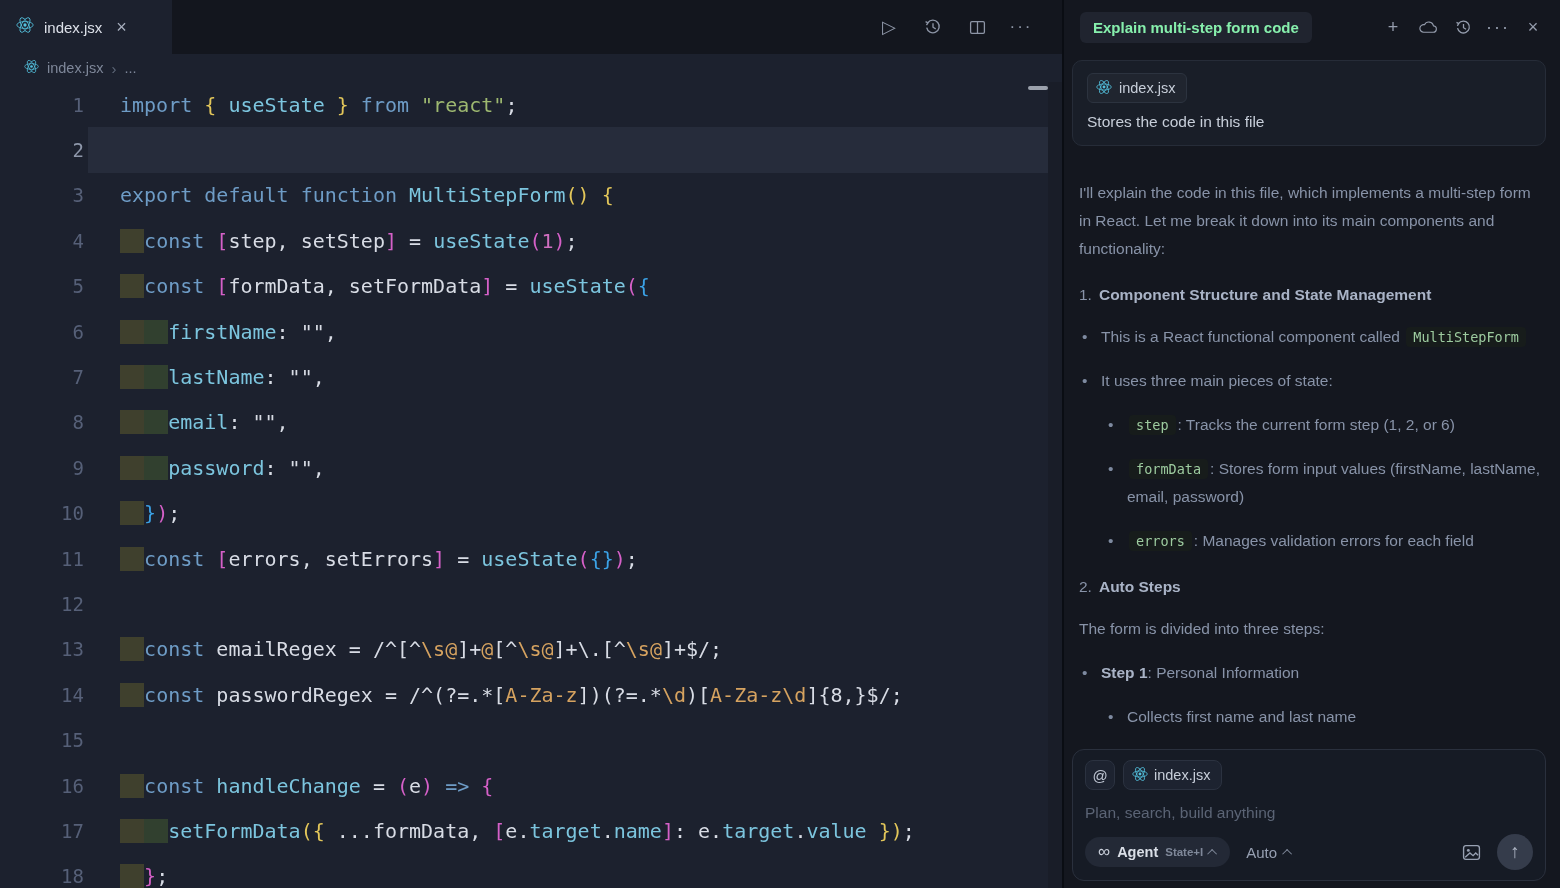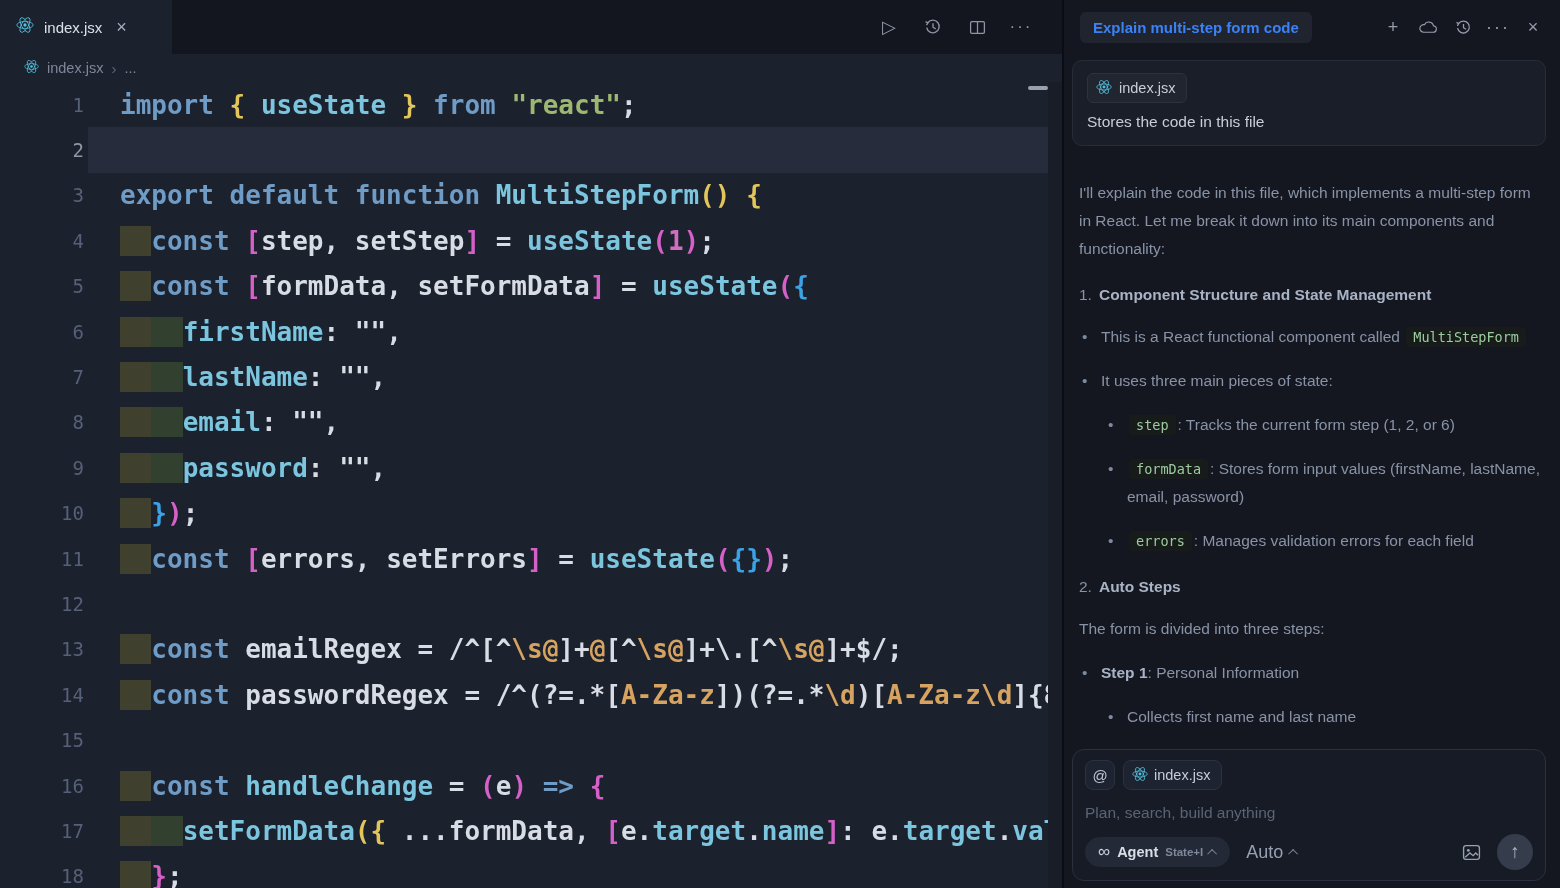--- a/index.html
+++ b/index.html
@@ -19,32 +19,32 @@
   .crumb-file { color:#7E8799; font-size:14.5px; display:flex; align-items:center; gap:7px; }
   .crumb-sep { color:#5E6879; font-size:15px; }
   .crumb-more { color:#7E8799; font-size:14.5px; }
 
   .code-wrap { position:relative; height:806px; overflow:hidden; }
   .cl { height:45.4px; display:flex; align-items:center; white-space:pre; }
   .cl.current { background:linear-gradient(90deg, rgba(0,0,0,0) 0 88px, #262C3B 88px calc(100% - 14px), rgba(0,0,0,0) calc(100% - 14px) 100%); }
   .ln { width:120px; flex:0 0 120px; text-align:right; padding-right:36px; color:#566078;
         font-family:"DejaVu Sans Mono", monospace; font-size:19px; }
   .cl.current .ln { color:#8E97AA; }
-  .code { font-family:"DejaVu Sans Mono", monospace; font-size:26px; white-space:pre;font-weight:bold; }
+  .code { font-family:"DejaVu Sans Mono", monospace; font-size:20px; white-space:pre; }
   .tk-kw{color:#6E9CC6} .tk-fn{color:#7CC5DE} .tk-pl{color:#D8DCE5} .tk-str{color:#9DB870}
   .tk-b1{color:#E2C65A} .tk-b2{color:#D560C8} .tk-b3{color:#3BA2E6} .tk-num{color:#D06EC0}
   .tk-re{color:#D6A360}
   .tk-w1{background:#3F402D} .tk-w2{background:#31402F}
   .scroll-strip { position:absolute; right:0; top:0; width:14px; height:806px; background:#191D28; }
   .scroll-dash { position:absolute; right:14px; top:4px; width:20px; height:4px; background:#9BA1AC; border-radius:2px; }
 
   
   .chat-pane { position:absolute; left:1062px; top:0; width:498px; height:888px; background:#14171F; border-left:2px solid #0A0D13; }
   .chat-header { height:54px; display:flex; align-items:center; padding:0 16px; }
-  .chat-title { background:#20242F; border-radius:6px; padding:7px 13px; color:#3b82f6; font-size:15px; font-weight:bold; cursor:pointer; }
+  .chat-title { background:#20242F; border-radius:6px; padding:7px 13px; color:#86efac; font-size:15px; font-weight:bold; cursor:pointer; }
   .chat-header-sp { flex:1; }
   .hdr-btn { color:#959DAD; font-size:18px; width:22px; height:22px; display:flex; align-items:center; justify-content:center; margin-left:13px; cursor:pointer; }
 
   .user-card { margin:6px 14px 0 8px; background:#191E28; border:1px solid #262C38; border-radius:10px; padding:12px 14px 14px; }
   .file-chip { display:inline-flex; align-items:center; gap:7px; height:30px; padding:0 11px 0 8px;
                background:#20252F; border:1px solid #2C333F; border-radius:6px; color:#C7CED9; font-size:14.5px; cursor:pointer; }
   .user-card-text { margin-top:10px; color:#C7CED9; font-size:15.5px; }
 
   .chat-scroll { padding:17px 16px 0 15px; height:699px; overflow:hidden; color:#8893A8; font-size:15.5px; }
   .blk-p { margin:16px 0 16px; line-height:28px; }
@@ -69,21 +69,21 @@
               border:1px solid #2B3240; border-radius:8px; color:#C6CDD8; font-size:14.5px; cursor:pointer; }
   .prompt-input { display:block; width:100%; margin-top:14px; background:transparent; border:none; outline:none;
                   color:#C6CDD8; font-size:15.5px; font-family:"Liberation Sans", sans-serif; }
   .prompt-input::placeholder { color:#5B6475; }
   .input-bottom { position:absolute; left:12px; right:12px; bottom:10px; display:flex; align-items:center; gap:16px; }
   .agent-pill { display:flex; align-items:center; gap:7px; height:30px; padding:0 13px; background:#232936; border-radius:15px; cursor:pointer; }
   .inf { color:#CBD1DC; font-size:17px; }
   .agent-label { color:#DADFE7; font-size:14.5px; font-weight:bold; }
   .agent-kbd { color:#7F8899; font-size:11.5px; font-weight:bold; }
   .chev { width:7px; height:7px; border-left:1.6px solid #7F8899; border-top:1.6px solid #7F8899; transform:rotate(45deg) translateY(2px); }
-  .model-select { display:flex; align-items:center; gap:8px; color:#97A0B2; font-size:18px; cursor:pointer; }
+  .model-select { display:flex; align-items:center; gap:8px; color:#97A0B2; font-size:15px; cursor:pointer; }
   .ib-sp { flex:1; }
   .img-btn { display:flex; align-items:center; cursor:pointer; }
   .send-btn { width:36px; height:36px; border-radius:50%; background:#353C4B; display:flex; align-items:center;
               justify-content:center; color:#ACB3C1; font-size:19px; cursor:pointer; }
 </style>
 </head>
 <body>
 
 <div class="editor-pane">
   <div class="tabstrip">

